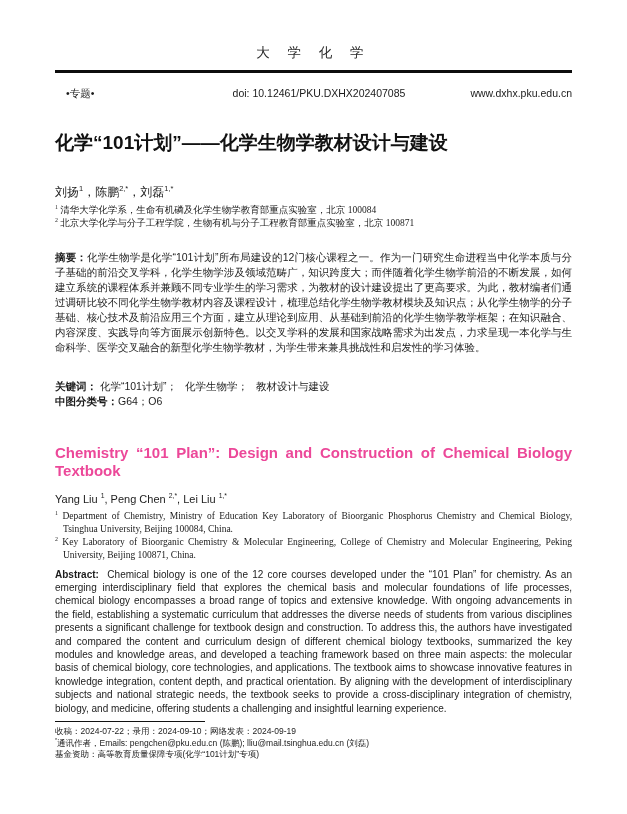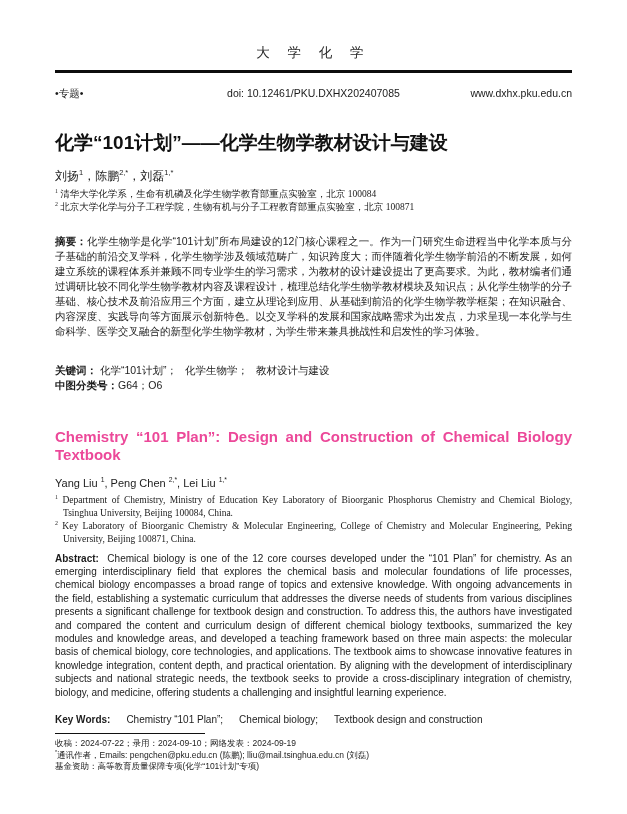--- a/index.html
+++ b/index.html
@@ -40,35 +40,36 @@
     background: #0d0d0d;
   }
   .meta-row {
     margin-top: 13px;
     display: grid;
     grid-template-columns: 1fr auto 1fr;
     align-items: baseline;
     font-size: 10.5px;
     line-height: 14px;
     color: #1a1a1a;
+    margin-left: 11px;
   }
   .meta-row .left  { text-align: left; }
   .meta-row .mid   { text-align: center; }
   .meta-row .right { text-align: right; }
 
   
   .title-cn {
     margin-top: 30px;
     font-size: 19px;
     font-weight: bold;
     line-height: 26px;
     color: #111;
   }
   .authors-cn {
-    margin-top: 12px;
+    margin-top: 28px;
     font-size: 12px;
     line-height: 16px;
   }
   sup {
     font-size: 0.62em;
     vertical-align: super;
     line-height: 0;
   }
   .affils-cn {
     margin-top: 4px;
@@ -197,23 +198,20 @@
   <div class="affils-en">
     <div class="affil"><sup>1</sup> <span>Department of Chemistry, Ministry of Education Key Laboratory of Bioorganic Phosphorus Chemistry and Chemical Biology, Tsinghua University, Beijing 100084, China.</span></div>
     <div class="affil"><sup>2</sup> <span>Key Laboratory of Bioorganic Chemistry &amp; Molecular Engineering, College of Chemistry and Molecular Engineering, Peking University, Beijing 100871, China.</span></div>
   </div>
 
   <p class="abstract-en">
     <span class="lbl">Abstract:</span>&nbsp;
     <span>Chemical biology is one of the 12 core courses developed under the “101 Plan” for chemistry. As an emerging interdisciplinary field that explores the chemical basis and molecular foundations of life processes, chemical biology encompasses a broad range of topics and extensive knowledge. With ongoing advancements in the field, establishing a systematic curriculum that addresses the diverse needs of students from various disciplines presents a significant challenge for textbook design and construction. To address this, the authors have investigated and compared the content and curriculum design of different chemical biology textbooks, summarized the key modules and knowledge areas, and developed a teaching framework based on three main aspects: the molecular basis of chemical biology, core technologies, and applications. The textbook aims to showcase innovative features in knowledge integration, content depth, and practical orientation. By aligning with the development of interdisciplinary subjects and national strategic needs, the textbook seeks to provide a cross-disciplinary integration of chemistry, biology, and medicine, offering students a challenging and insightful learning experience.</span>
   </p>
 
-  <div class="keywords-en">
-    <span class="lbl kw-en">Key Words:</span><span class="kw-en">Chemistry “101 Plan”;</span><span class="kw-en">Chemical biology;</span><span>Textbook design and construction</span>
-  </div>
 
   <div class="foot-rule"></div>
   <div class="footnotes">
     <div>收稿：2024-07-22；录用：2024-09-10；网络发表：2024-09-19</div>
     <div><sup>*</sup><span>通讯作者，Emails: pengchen@pku.edu.cn (陈鹏); lliu@mail.tsinghua.edu.cn (刘磊)</span></div>
     <div>基金资助：高等教育质量保障专项(化学“101计划”专项)</div>
   </div>
 
 </div>
 

